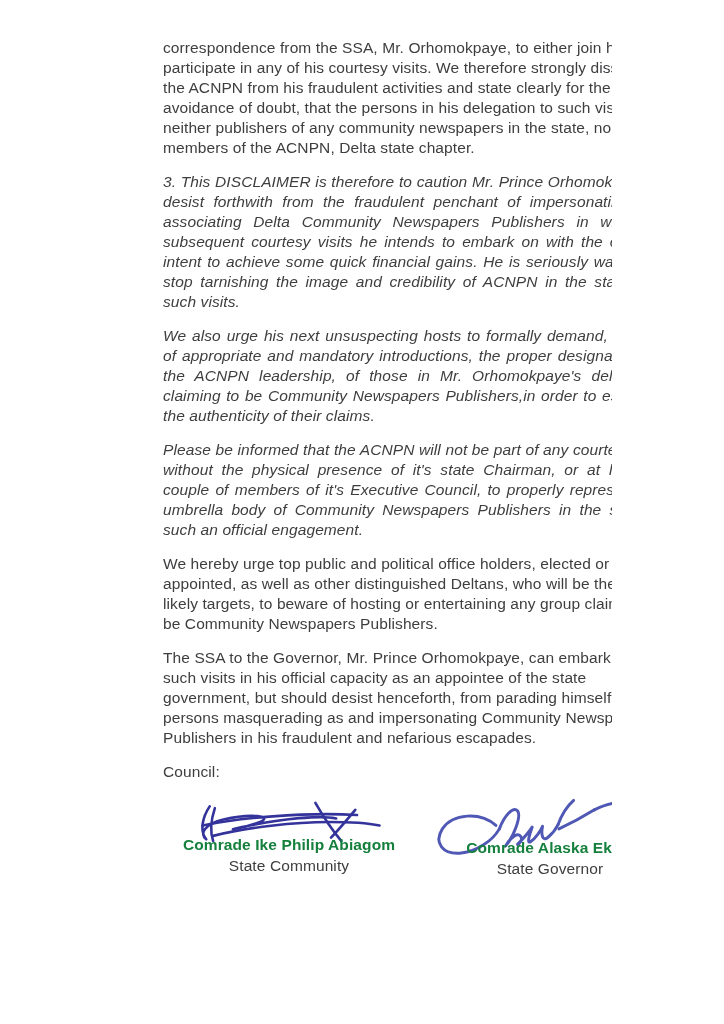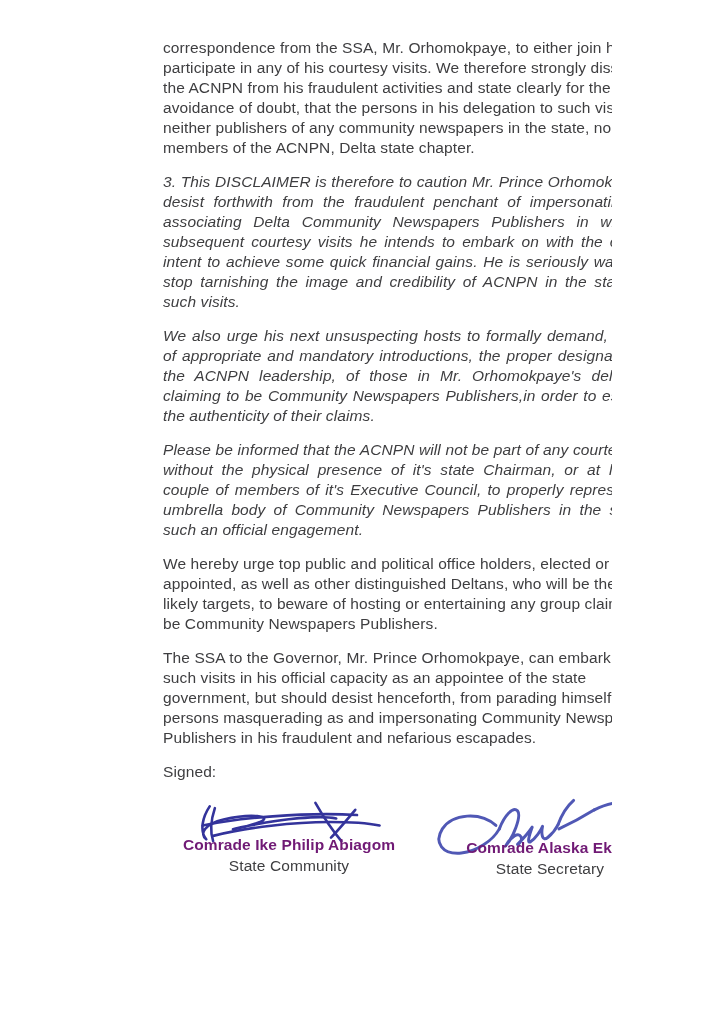--- a/index.html
+++ b/index.html
@@ -57,21 +57,21 @@
   }
   .sig-art.right-art {
     width: 190px;
     height: 64px;
     margin-bottom: -22px;
     align-self: flex-start;
     margin-left: -4px;
   }
   .sig-name {
     font-weight: bold;
-    color: #701a75;
+    color: #15803d;
     font-size: 15.5px;
     line-height: 19px;
     white-space: nowrap;
   }
   .sig-title {
     color: #3e3e40;
     font-size: 15.5px;
     line-height: 19px;
     margin-top: 2px;
     white-space: nowrap;
@@ -88,21 +88,21 @@
     <p class="para align-justify">3. This DISCLAIMER is therefore to caution Mr. Prince Orhomokpaye to desist forthwith from the fraudulent penchant of impersonating and associating Delta Community Newspapers Publishers in whatever subsequent courtesy visits he intends to embark on with the obvious intent to achieve some quick financial gains. He is seriously warned to stop tarnishing the image and credibility of ACNPN in the state with such visits.</p>
 
     <p class="para align-justify">We also urge his next unsuspecting hosts to formally demand, by way of appropriate and mandatory introductions, the proper designations in the ACNPN leadership, of those in Mr. Orhomokpaye's delegation claiming to be Community Newspapers Publishers,in order to establish the authenticity of their claims.</p>
 
     <p class="para align-justify">Please be informed that the ACNPN will not be part of any courtesy visit without the physical presence of it's state Chairman, or at least, a couple of members of it's Executive Council, to properly represent the umbrella body of Community Newspapers Publishers in the state in such an official engagement.</p>
 
     <p class="para align-left">We hereby urge top public and political office holders, elected or appointed, as well as other distinguished Deltans, who will be the next likely targets, to beware of hosting or entertaining any group claiming to be Community Newspapers Publishers.</p>
 
     <p class="para align-left">The SSA to the Governor, Mr. Prince Orhomokpaye, can embark on such visits in his official capacity as an appointee of the state government, but should desist henceforth, from parading himself with persons masquerading as and impersonating Community Newspapers Publishers in his fraudulent and nefarious escapades.</p>
 
-    <p class="signed">Signed:</p>
+    <p class="signed">Council:</p>
 
     <div class="sig-row">
 
       <div class="sig-col left">
         <svg class="sig-art left-art" viewBox="0 0 250 60" xmlns="http://www.w3.org/2000/svg">
           <g fill="none" stroke-width="3" stroke-linecap="round" stroke-linejoin="round" stroke="#33339b">
             <path d="M30 12 C22 24 18 40 26 50 C18 44 24 32 46 27 C78 20 104 23 88 30 C66 38 44 41 66 36 C116 26 158 22 176 26"></path>
             <path d="M34 46 C74 36 128 30 168 30 C196 30 216 32 226 34"></path>
             <path d="M22 34 C60 26 140 18 200 22"></path>
             <path d="M152 8 C160 22 170 38 182 52"></path>
@@ -117,18 +117,18 @@
       <div class="sig-col right">
         <svg class="sig-art right-art" viewBox="0 0 220 74" xmlns="http://www.w3.org/2000/svg">
           <g fill="none" stroke-width="3.4" stroke-linecap="round" stroke-linejoin="round" stroke="#5058b5">
             <path d="M74 34 C56 18 24 20 12 38 C2 54 12 68 34 66 C52 64 70 52 78 38"></path>
             <path d="M78 38 C84 22 94 12 99 17 C104 23 94 48 85 58 C92 46 100 42 103 47 C105 51 101 56 99 56 C104 51 112 42 116 36 C112 47 110 55 114 53 C120 49 126 40 128 35 C126 45 128 53 134 48 C140 43 144 37 146 33"></path>
             <path d="M146 33 C150 22 156 12 164 5 M147 38 C158 33 172 26 188 16"></path>
             <path d="M188 16 C196 12 204 9 212 8"></path>
           </g>
         </svg>
         <div class="sig-name">Comrade Alaska Ekele</div>
-        <div class="sig-title">State Secretary</div>
+        <div class="sig-title">State Governor</div>
       </div>
 
     </div>
   </div>
 </div>
 
 </body></html>

